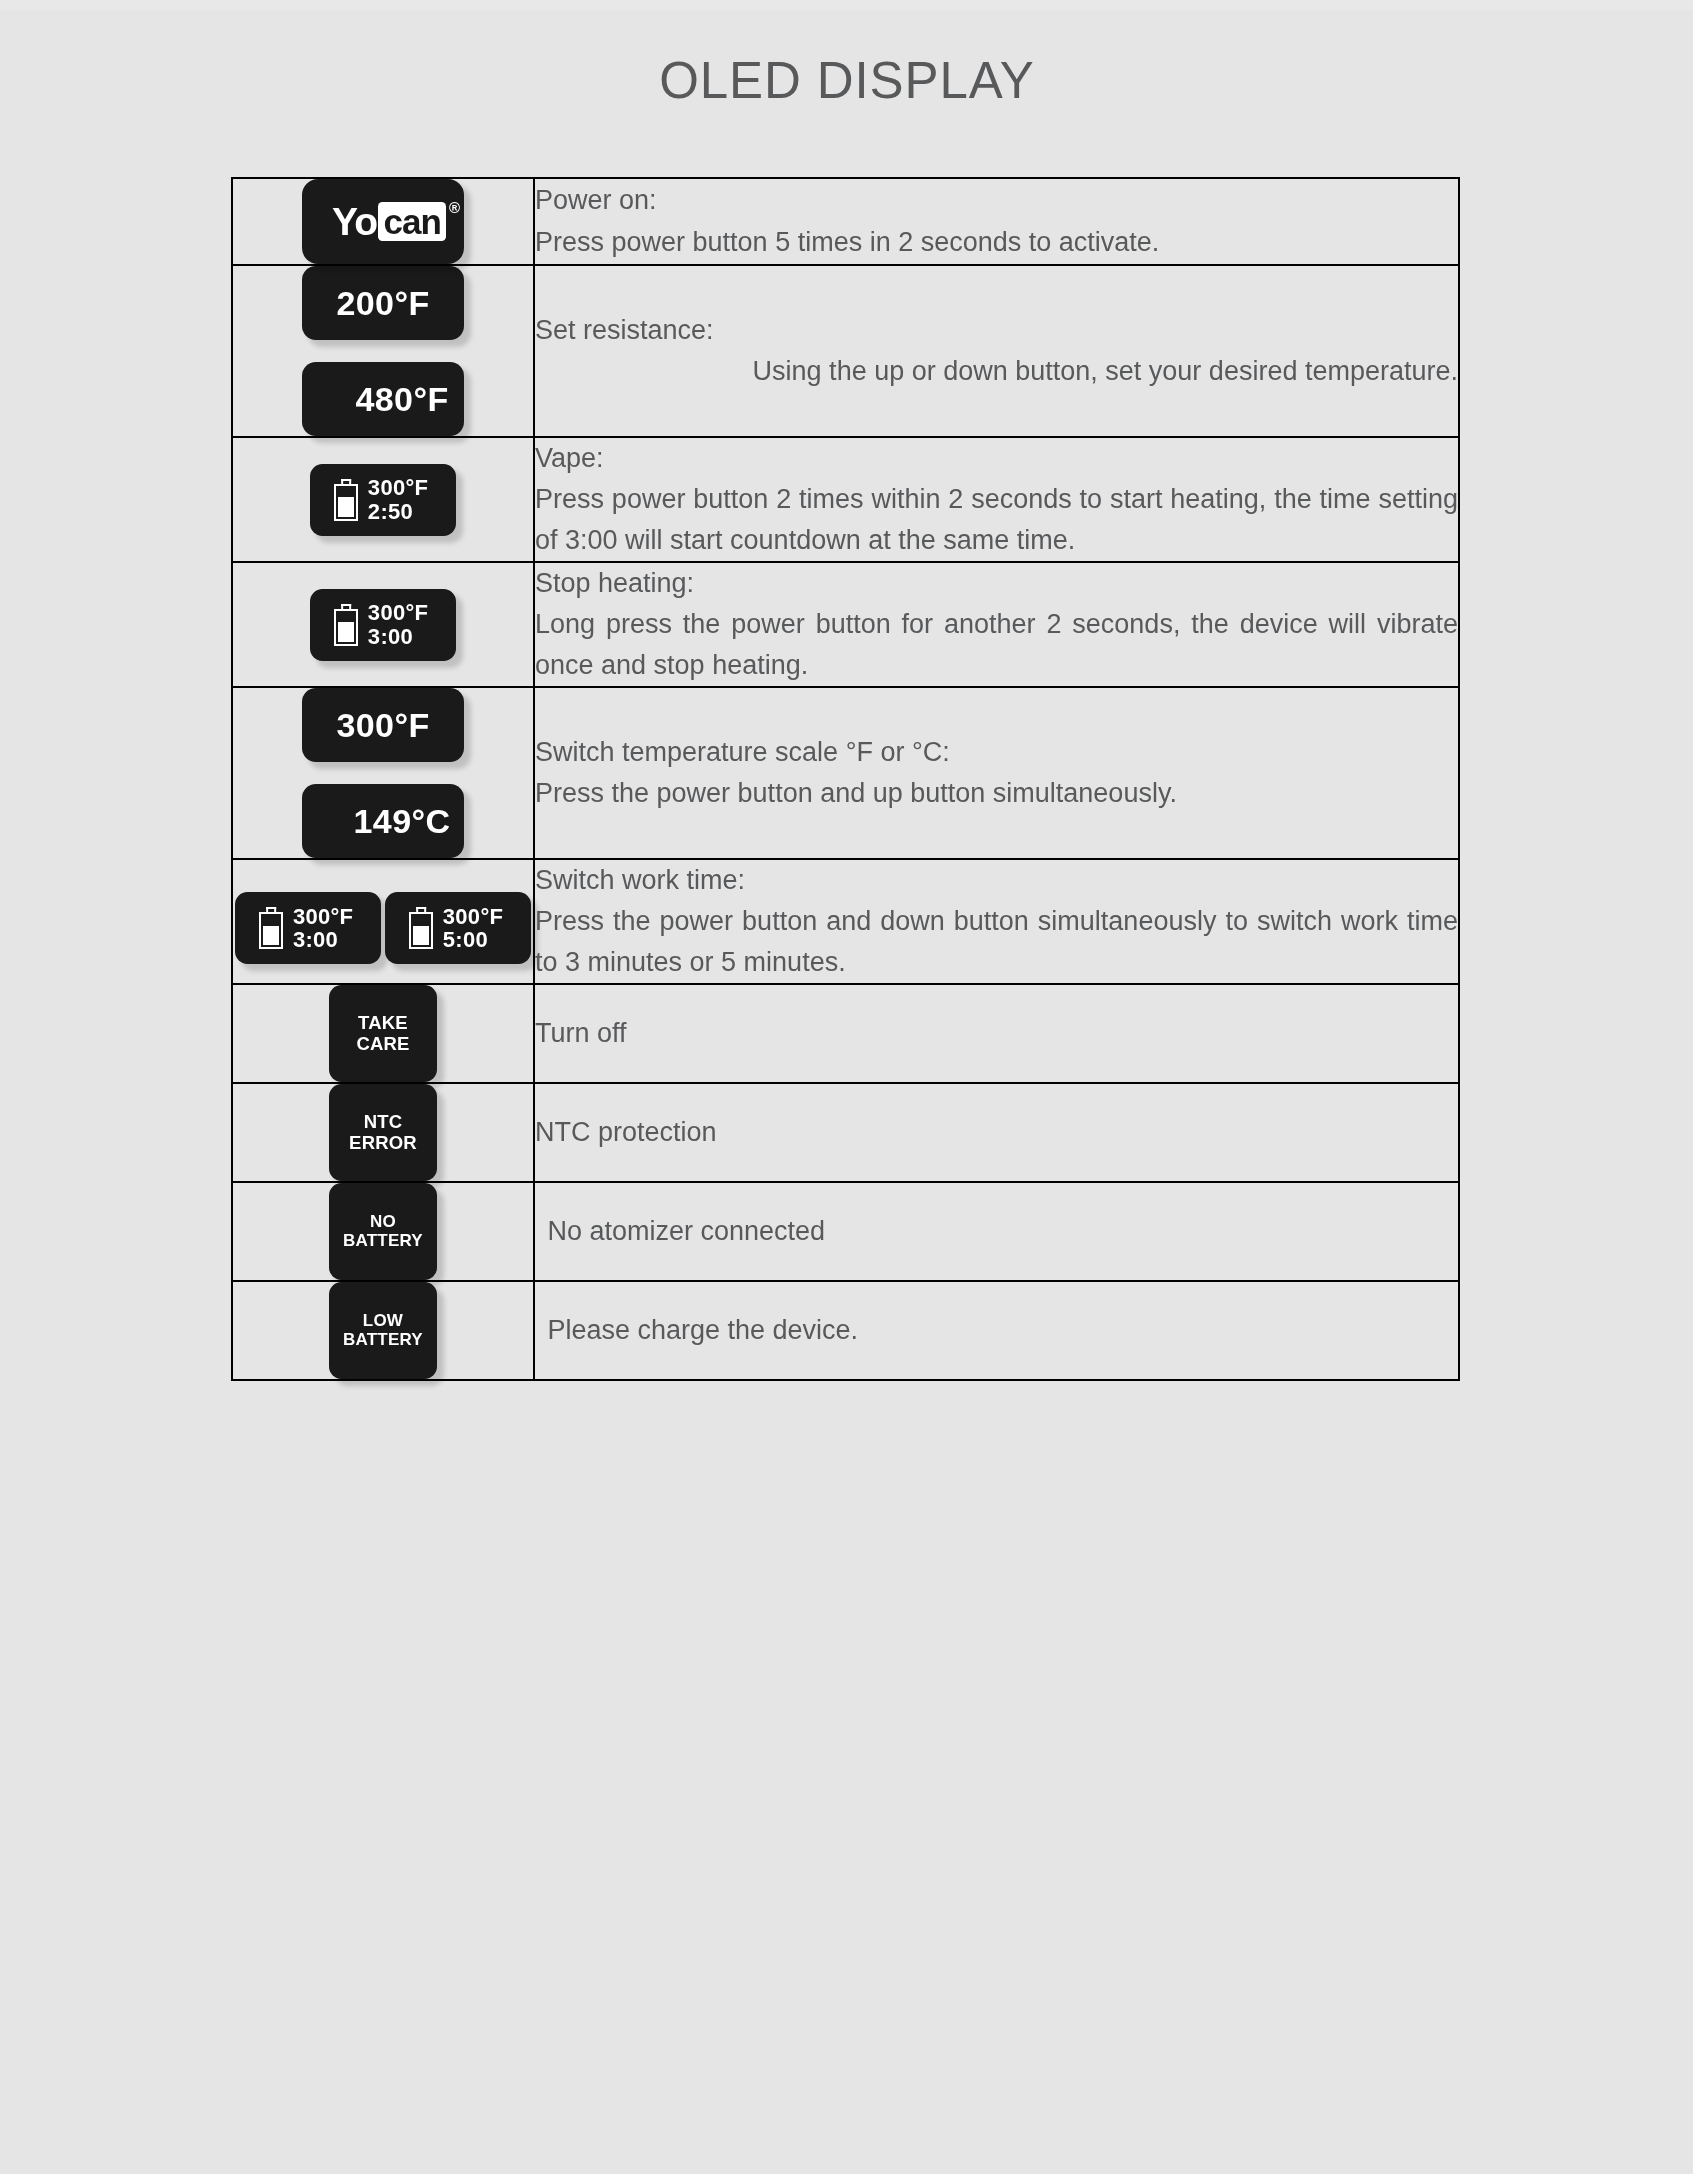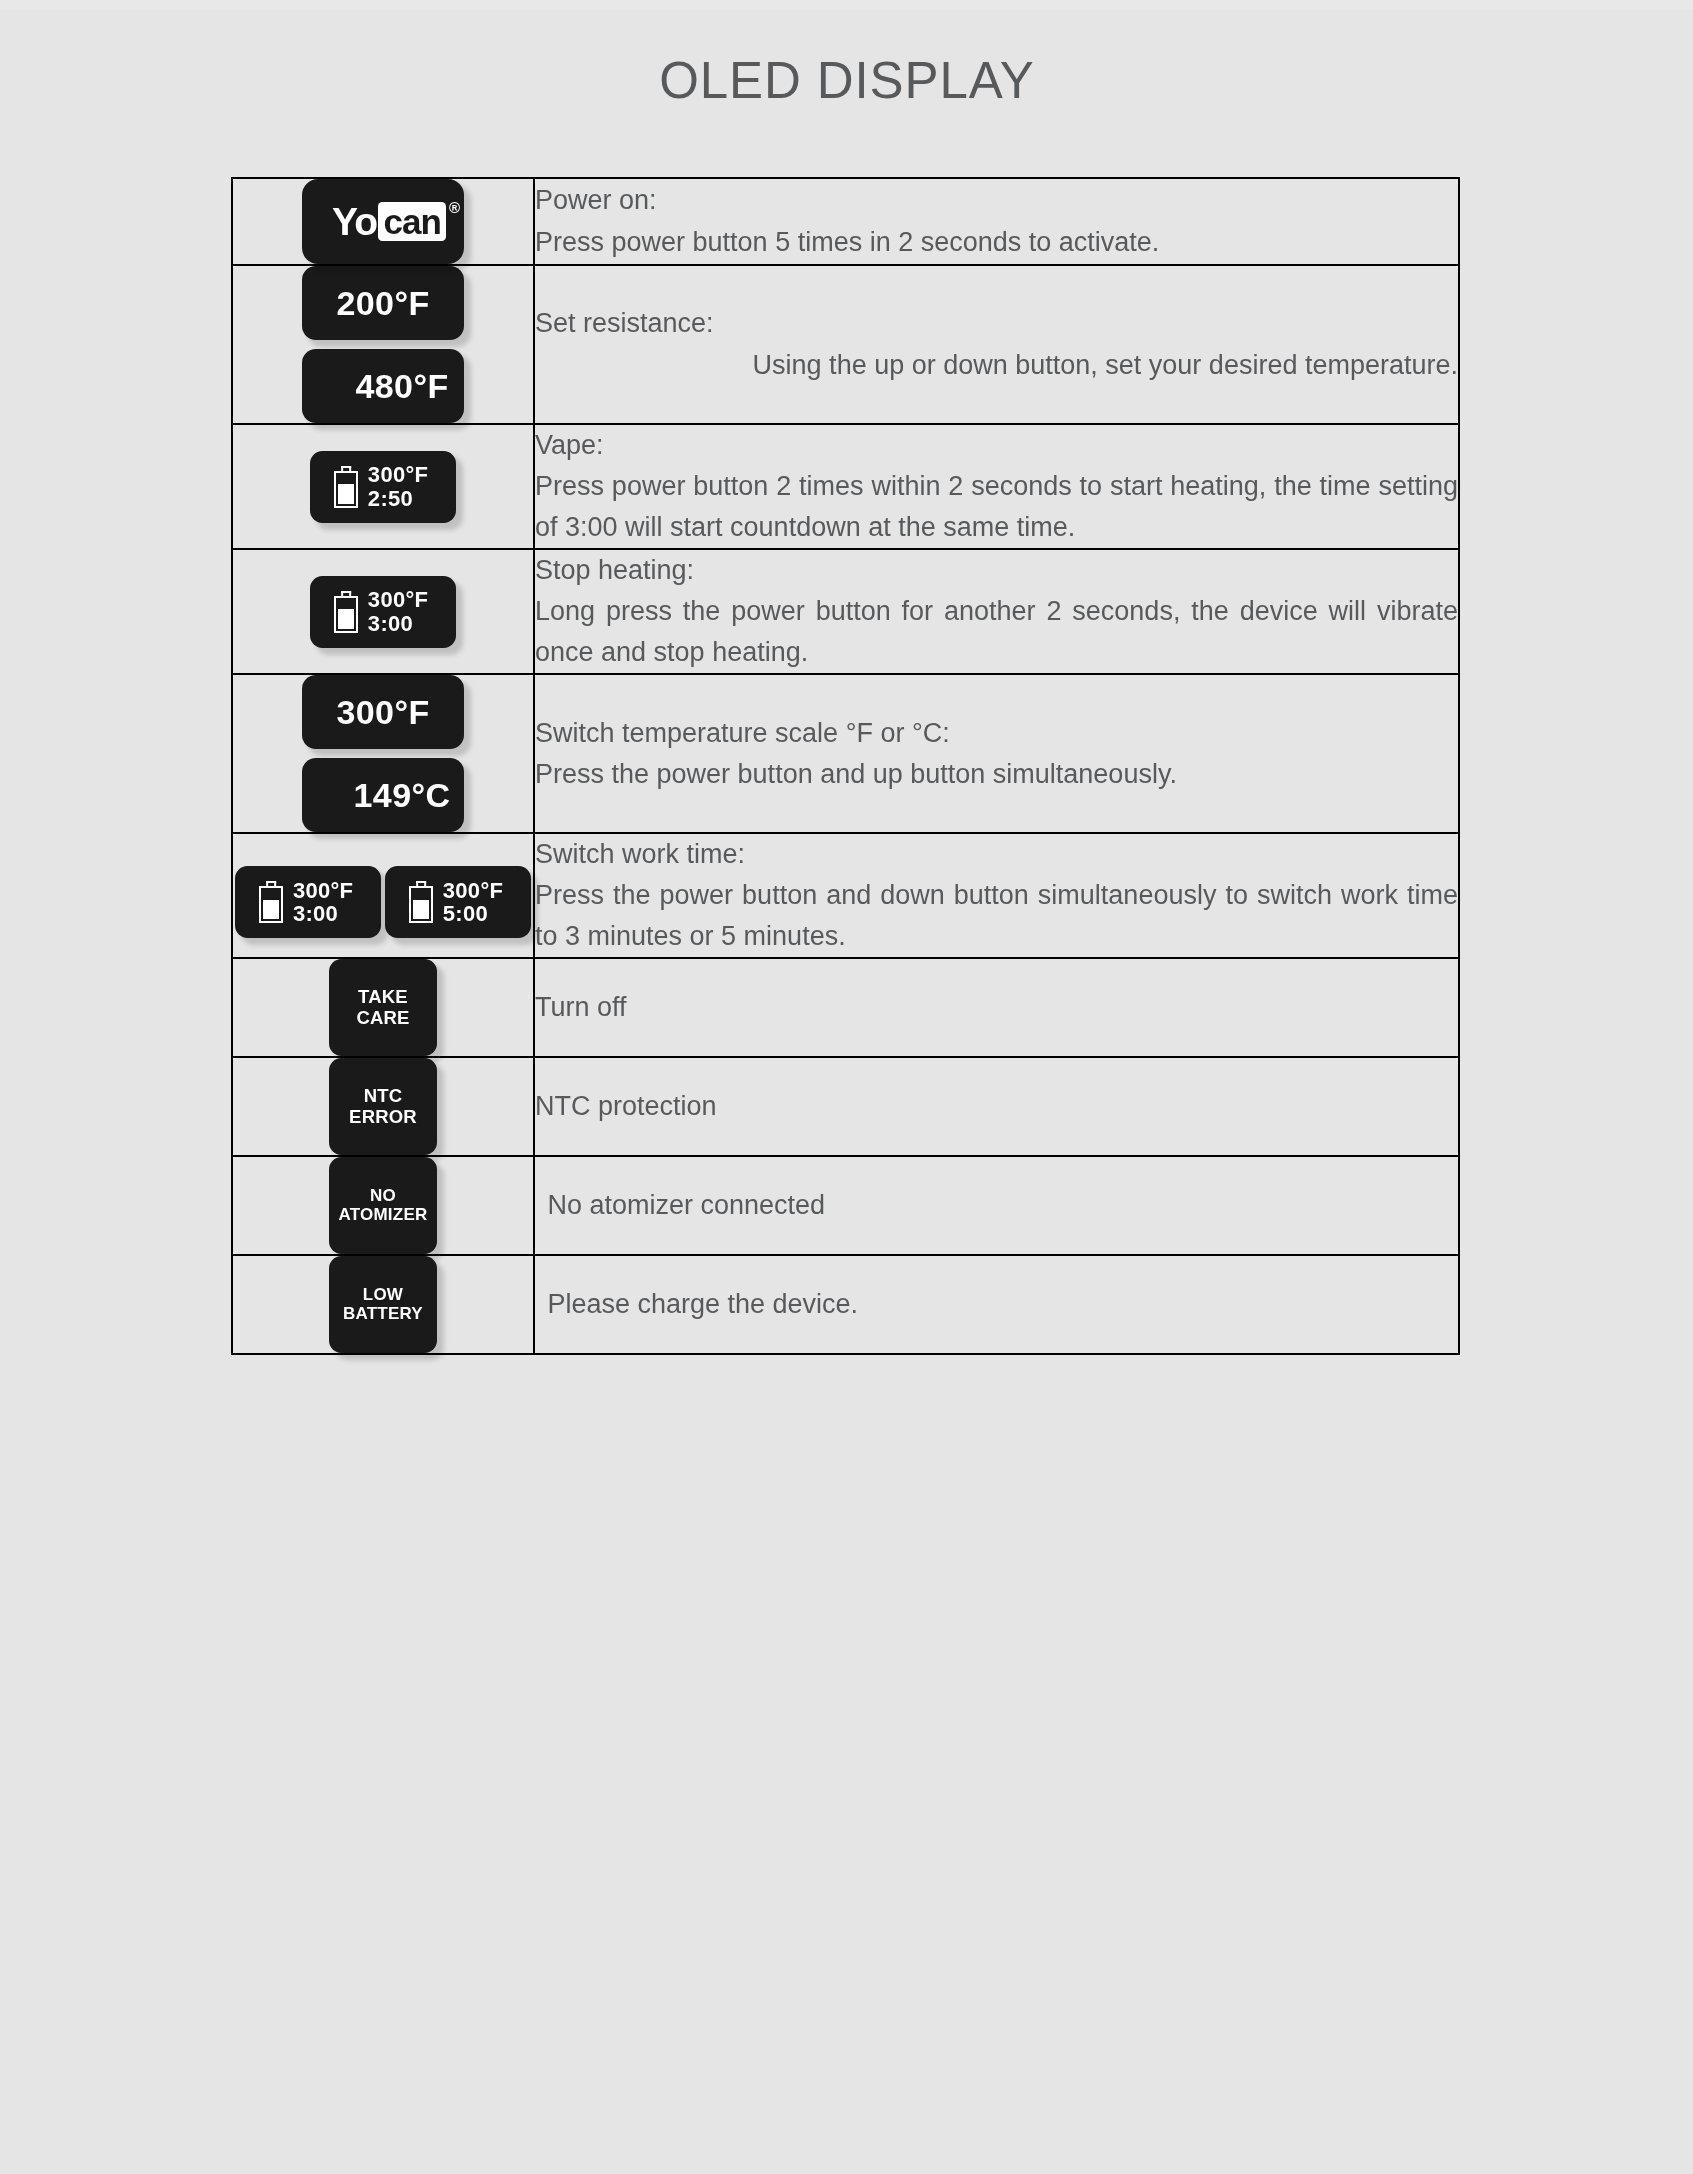--- a/index.html
+++ b/index.html
@@ -122,21 +122,21 @@
     margin-top: -1.8px;
     line-height: 1;
   }
 
   
   .screen-temp {
     width: 162px;
     height: 74px;
     font-size: 34px;
     letter-spacing: 0.4px;
-    margin-bottom: 9px;
+    margin-bottom: 22px;
   }
   .screen-temp:last-child { margin-bottom: 0; padding-left: 38px; }
 
   
   .screen-batt {
     width: 146px;
     height: 72px;
     border-radius: 12.4px;
     gap: 9.7px;
     padding-right: 3.5px;
@@ -367,21 +367,21 @@
         <td class="col-screen screen-cell">
           <div class="screen screen-status">NTC ERROR</div>
         </td>
         <td class="col-desc desc-cell">
           <div class="desc single">NTC protection</div>
         </td>
       </tr>
 
       <tr>
         <td class="col-screen screen-cell">
-          <div class="screen screen-status small-text">NO ATOMIZER</div>
+          <div class="screen screen-status small-text">NO BATTERY</div>
         </td>
         <td class="col-desc desc-cell">
           <div class="desc single indent">No atomizer connected</div>
         </td>
       </tr>
 
 
       <tr>
         <td class="col-screen screen-cell">
           <div class="screen screen-status small-text">LOW BATTERY</div>

